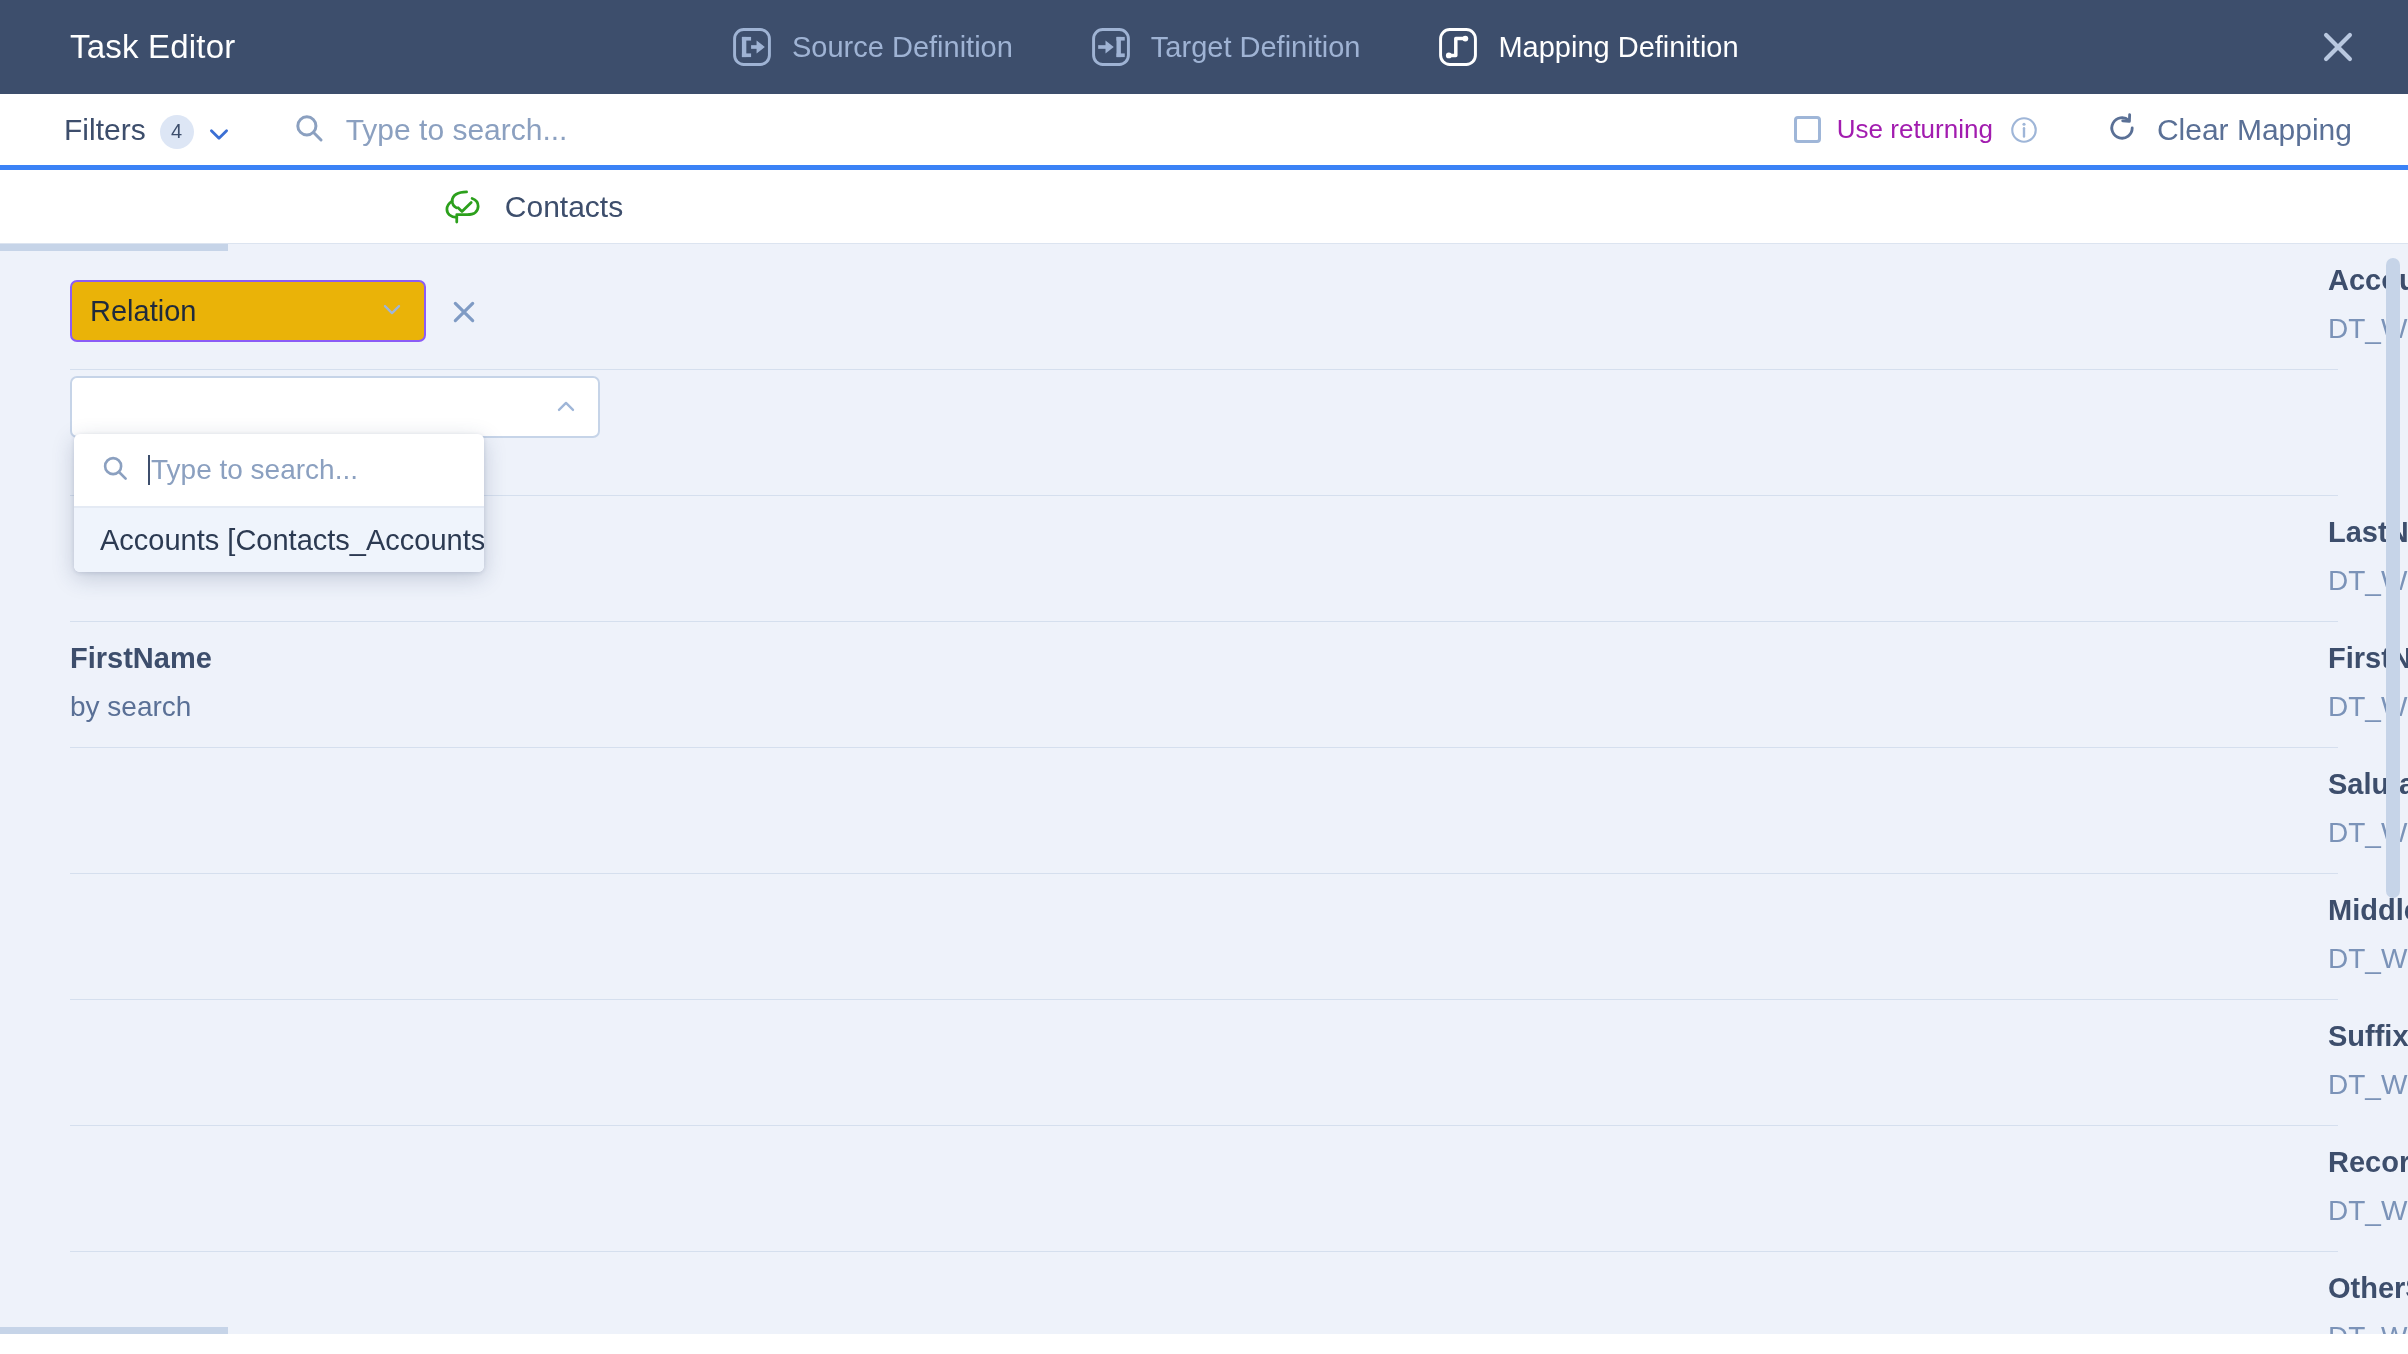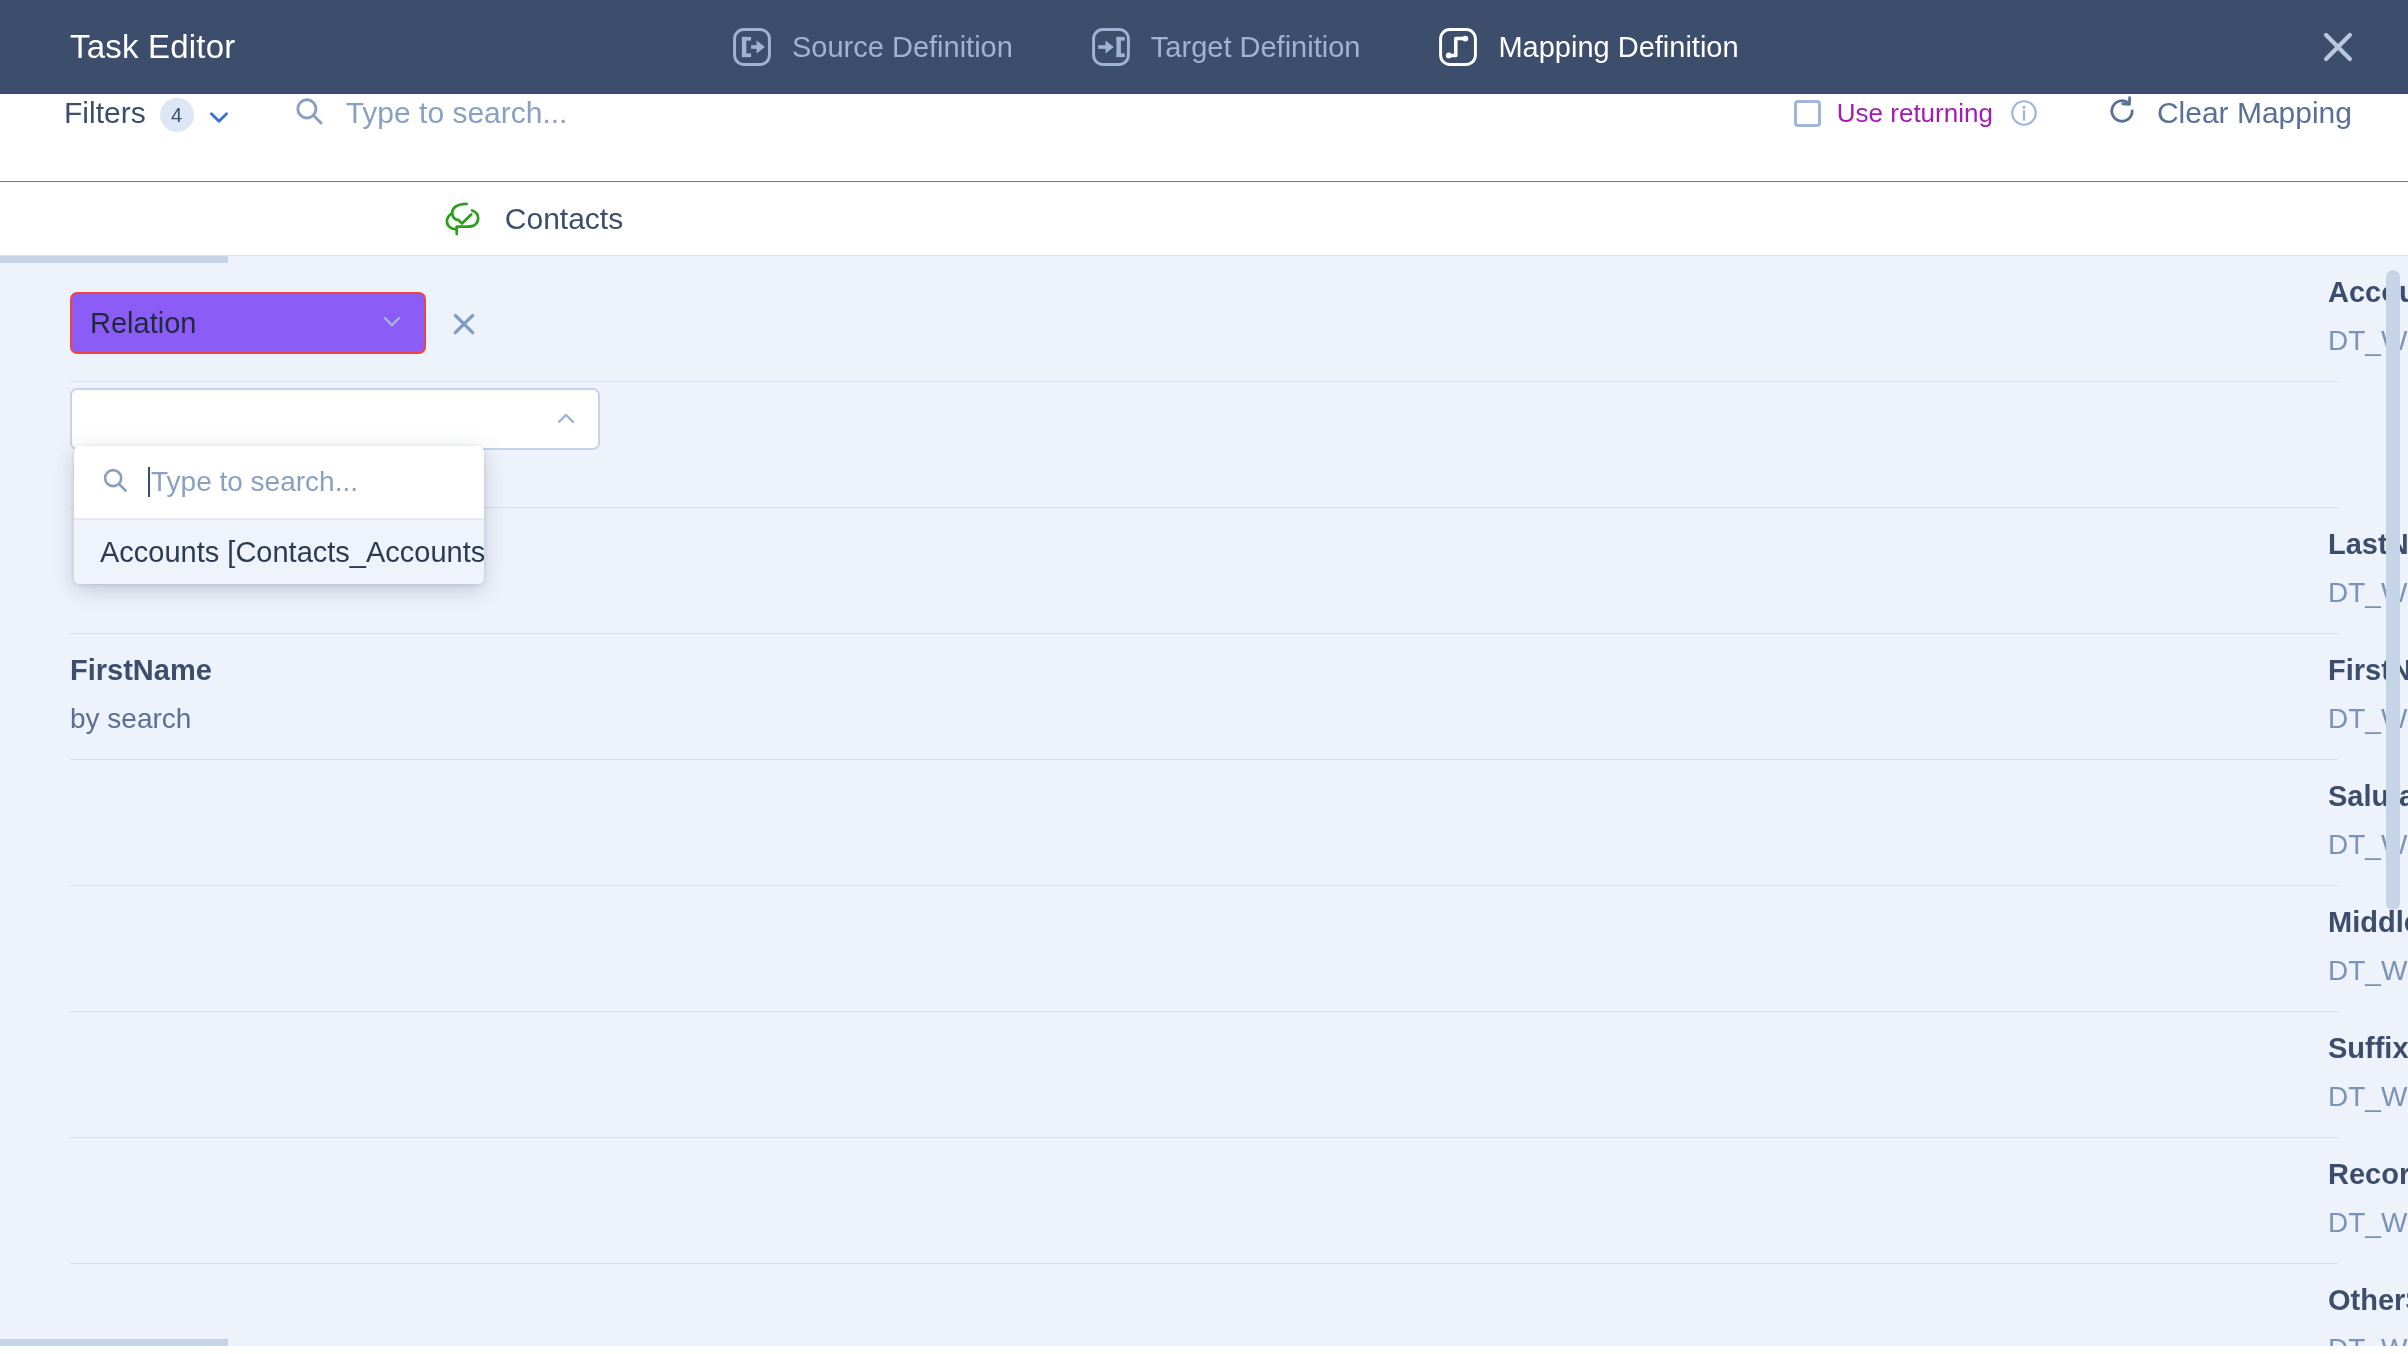--- a/index.html
+++ b/index.html
@@ -49,25 +49,25 @@
   .close-btn {
     position: absolute;
     right: 48px; top: 50%;
     transform: translateY(-50%);
     width: 44px; height: 44px;
     cursor: pointer;
   }
 
   
   .filterbar {
-    height: 88px;
+    height: 76px;
     background: #ffffff;
-    border-bottom: 1px solid #3b82f6;
-    display: flex;
-    align-items: flex-start;
+    border-bottom: 5px solid #3b82f6;
+    display: flex;
+    align-items: center;
     padding: 0 56px 0 64px;
     position: relative;
   }
   .filters-group {
     display: flex;
     align-items: center;
     gap: 10px;
     cursor: pointer;
   }
   .filters-label {
@@ -180,22 +180,22 @@
   .fld-sub {
     font-size: 28px;
     color: #5a7096;
     margin-top: 16px;
   }
 
   .relation-select {
     position: absolute;
     left: 70px; top: 36px;
     width: 356px; height: 62px;
-    background: #8b5cf6;
-    border: 2px solid #ef4444;
+    background: #eab308;
+    border: 2px solid #8b5cf6;
     border-radius: 7px;
     display: flex; align-items: center;
     padding: 0 18px;
     cursor: pointer;
   }
   .relation-select .sel-val {
     font-size: 29px; color: #1f2a3c; flex: 1;
   }
   .x-clear {
     position: absolute;

